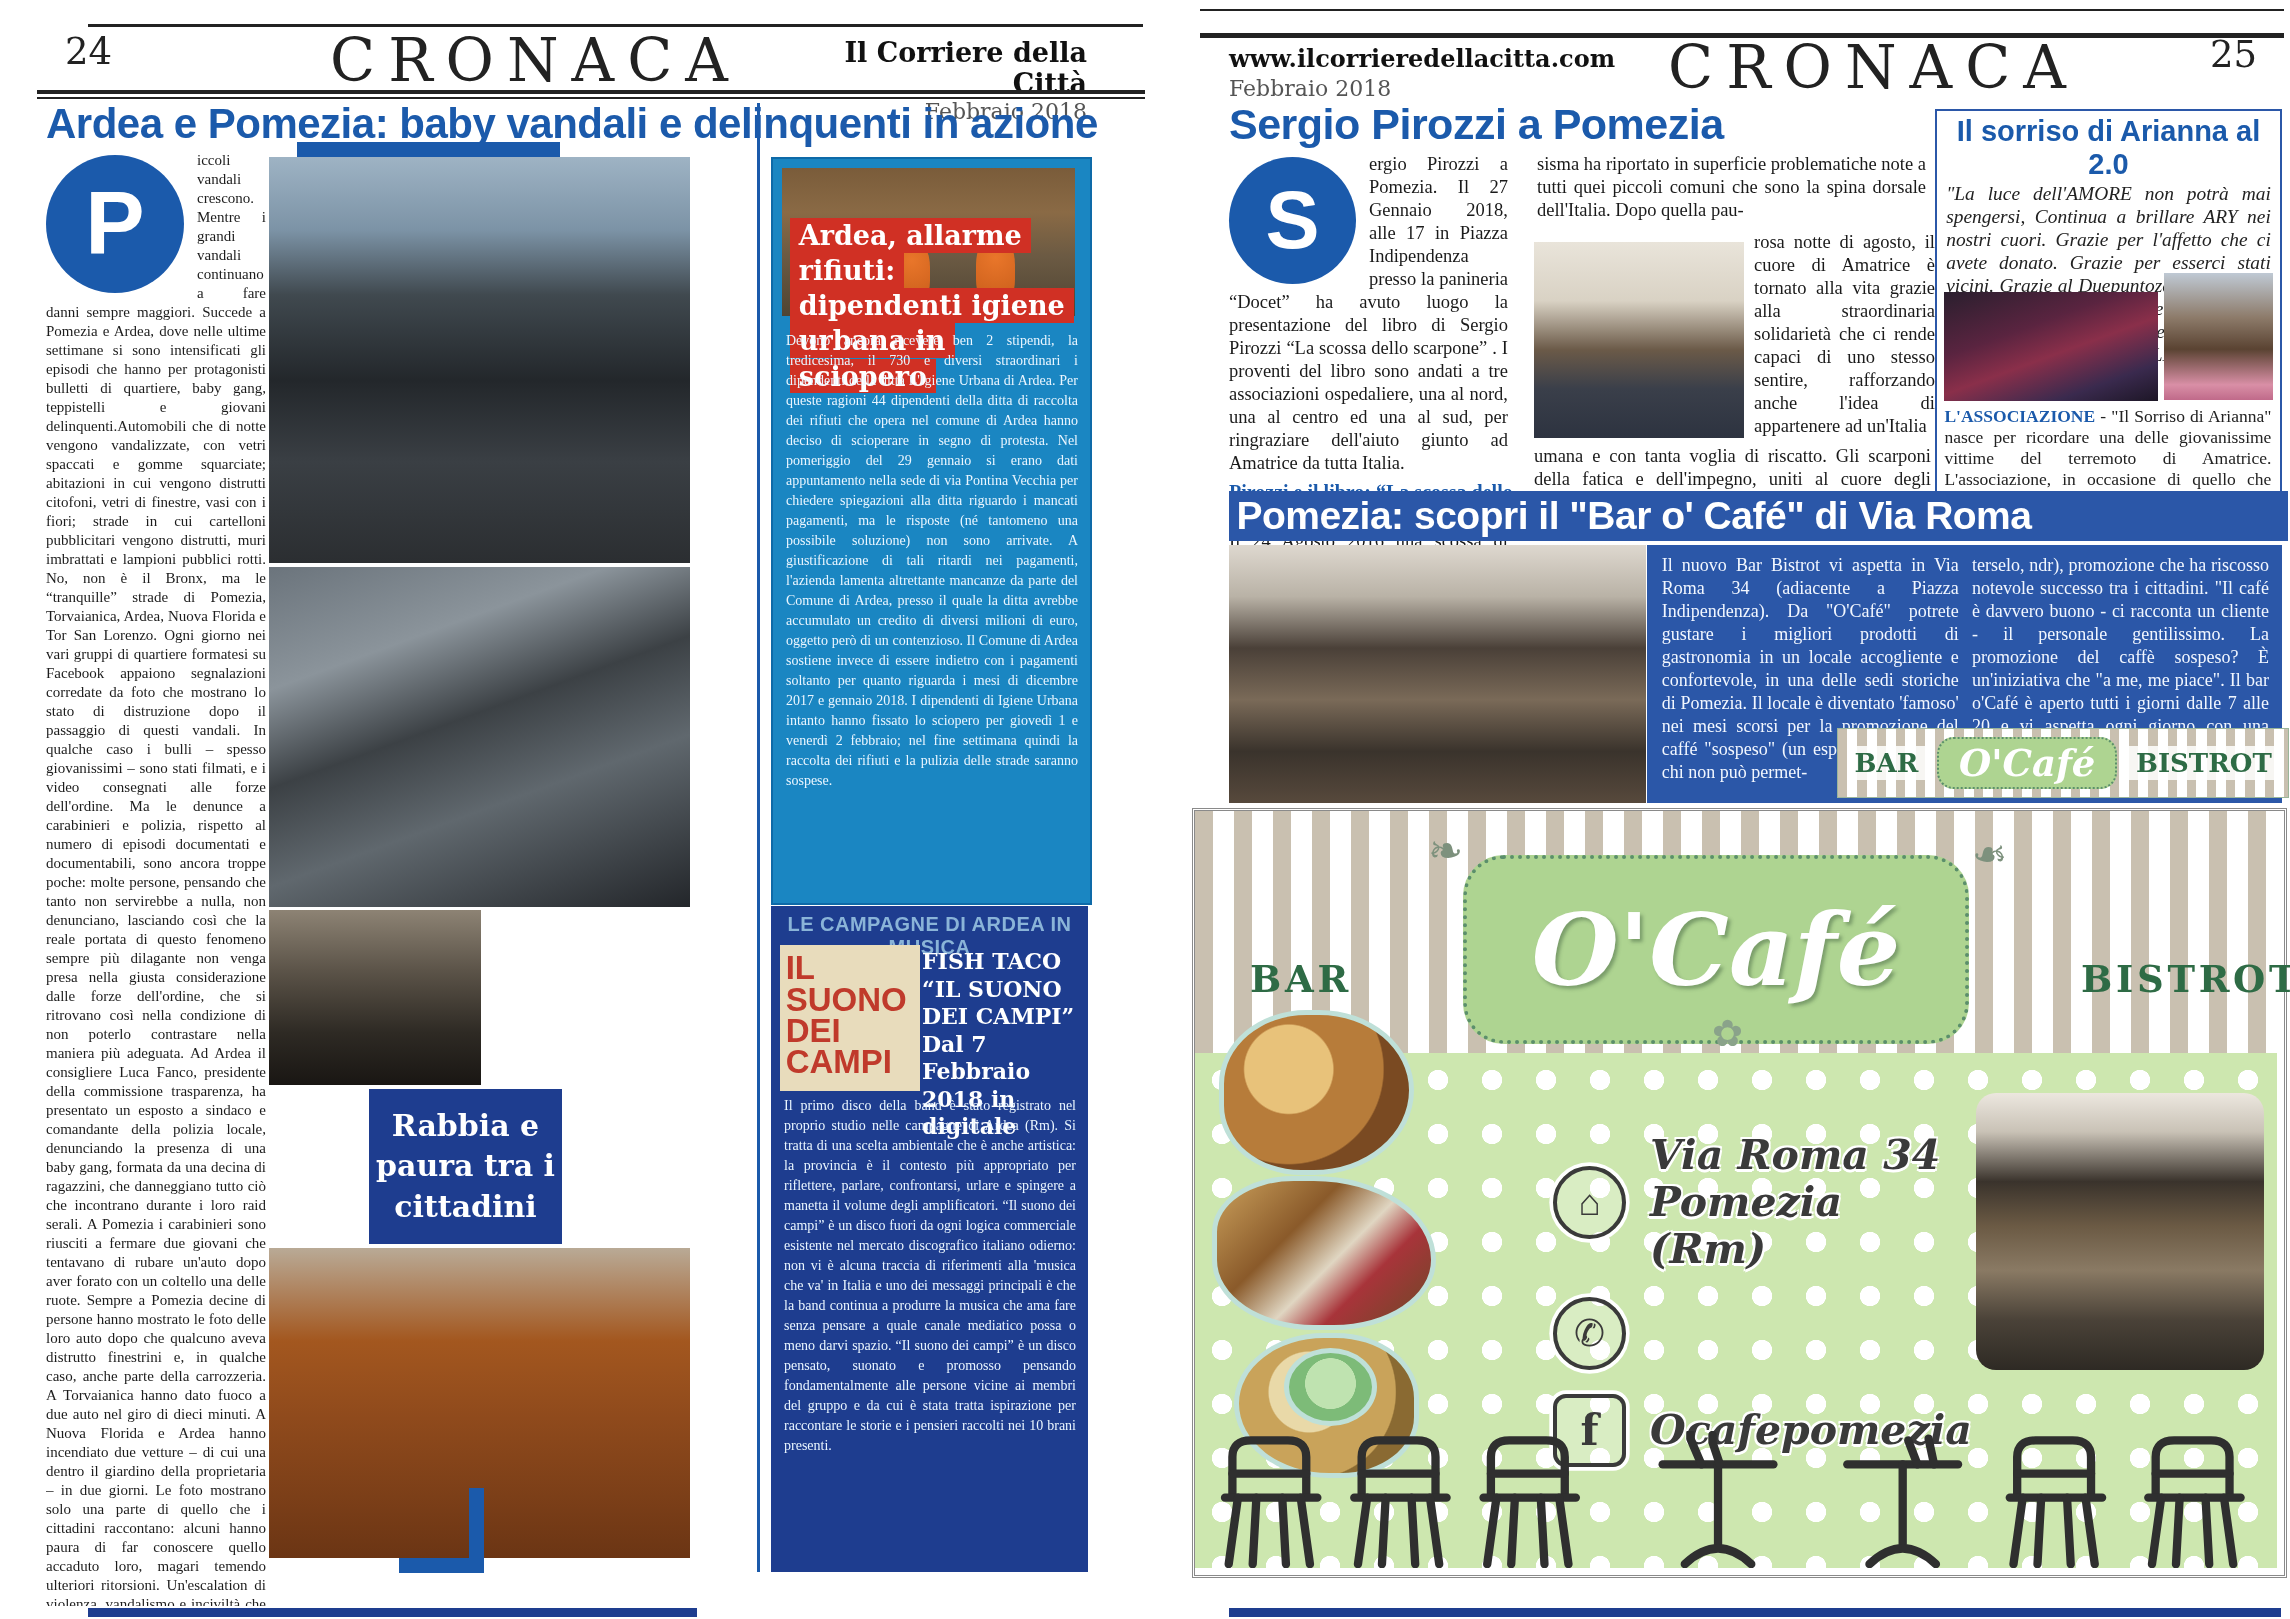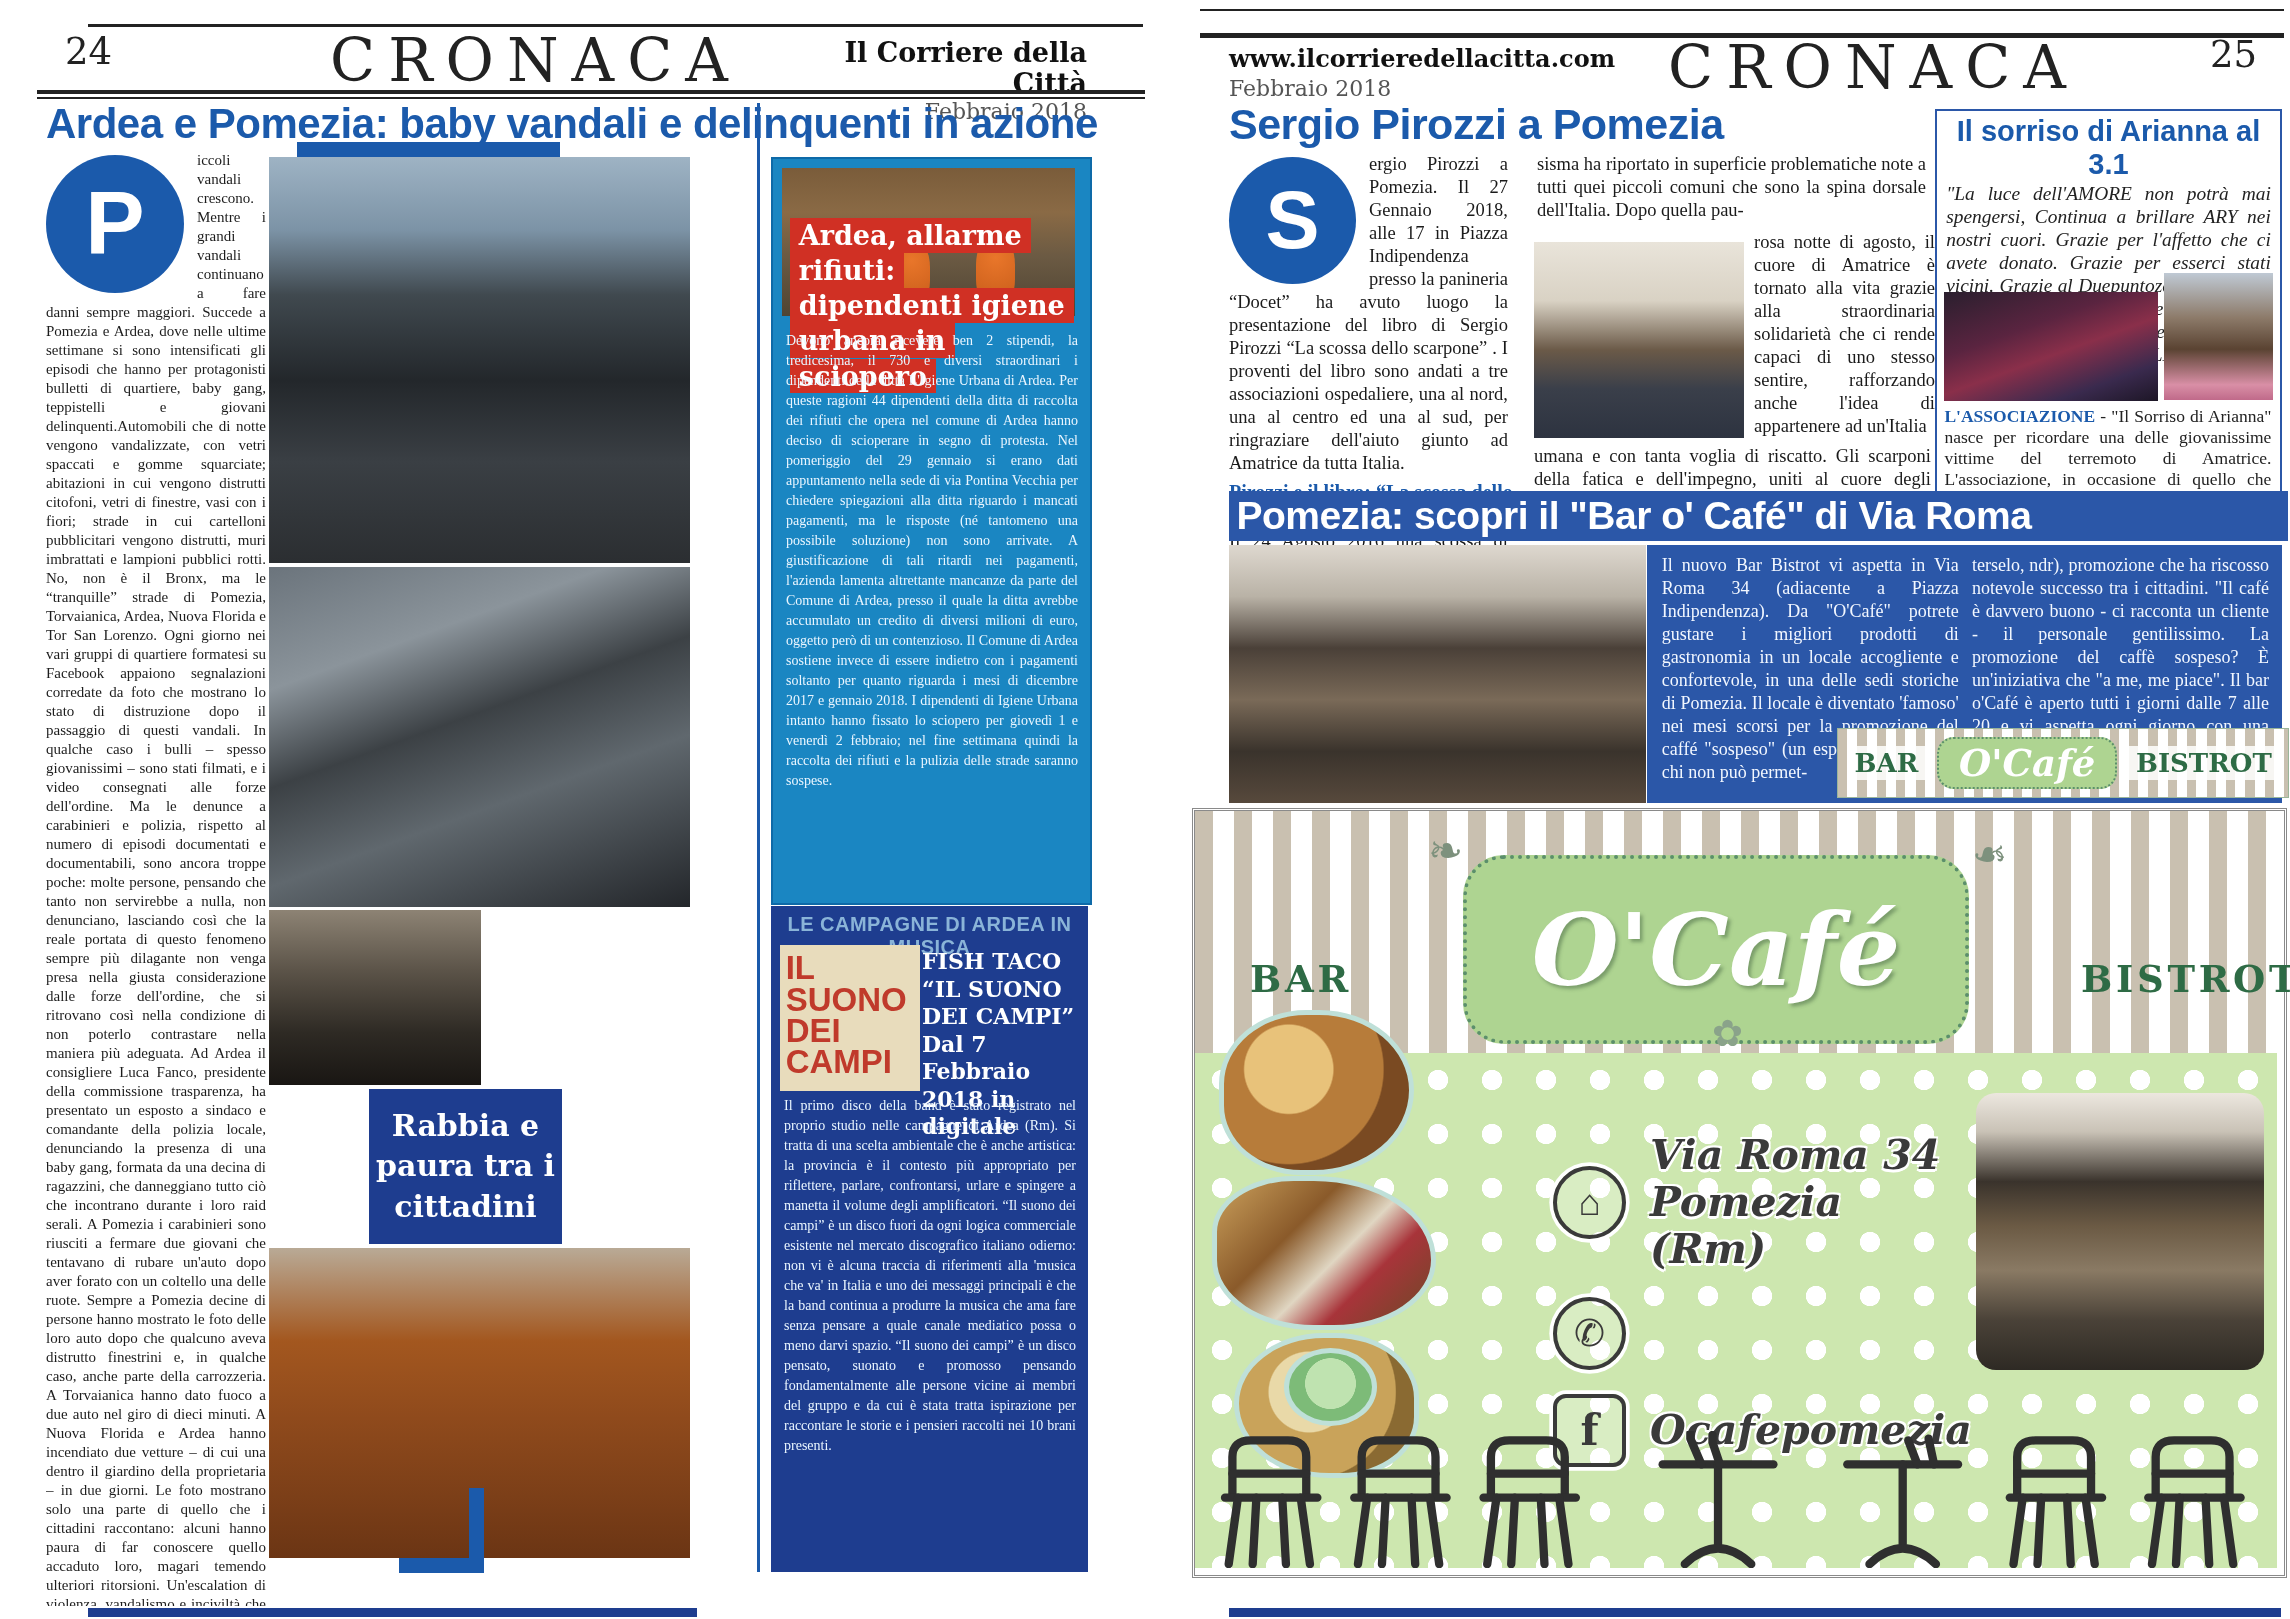--- a/index.html
+++ b/index.html
@@ -157,21 +157,21 @@
     <div class="subhead" style="margin-top:5.5px;width:332px;">Pirozzi e il libro: “La scossa dello scarpone”</div>
     <div class="pz-col" style="margin-top:3.7px;">Il 24 Agosto 2016 una scossa di morte ha distrutto interi paesi, tra cui Amatrice. Ma il</div>
   </div>
   <div class="abs pz-col" style="left:1537px;top:153px;width:389px;">sisma ha riportato in superficie problematiche note a tutti quei piccoli comuni che sono la spina dorsale dell'Italia. Dopo quella pau-</div>
   <div class="abs photo" style="left:1534px;top:242px;width:210px;height:196px;background:
        linear-gradient(180deg,#e9e4da 0%,#d9d2c4 30%,#6b5a48 55%,#3a3f4a 75%,#2d3340 100%);"></div>
   <div class="abs pz-col" style="left:1754px;top:231px;width:181px;">rosa notte di agosto, il cuore di Amatrice è tornato alla vita grazie alla straordinaria solidarietà che ci rende capaci di uno stesso sentire, rafforzando anche l'idea di appartenere ad un'Italia</div>
   <div class="abs pz-col" style="left:1534px;top:445px;width:397px;">umana e con tanta voglia di riscatto. Gli scarponi della fatica e dell'impegno, uniti al cuore degli italiani, sono le chiavi di volta per una rinascita di tutto lo Stivale.</div>
 
   <div class="abs arianna-box" style="left:1935px;top:109px;width:343px;height:395px;">
-    <div class="arianna-title" style="margin-top:3.7px;">Il sorriso di Arianna al 3.1</div>
+    <div class="arianna-title" style="margin-top:3.7px;">Il sorriso di Arianna al 2.0</div>
     <div class="arianna-quote" style="margin:1.8px 9.2px 0 9.2px;">"La luce dell'AMORE non potrà mai spengersi, Continua a brillare ARY nei nostri cuori. Grazie per l'affetto che ci avete donato. Grazie per esserci stati vicini. Grazie al Duepuntozero. Grazie al Sindaco di Amatrice Sergio Pirozzi. Grazie a 25cl. Grazie a Scuola Etnikadanza". Auguri STELLINA</div>
     <div class="abs photo" style="left:7.4px;top:181px;width:214px;height:109px;background:
          linear-gradient(160deg,#2a1f2e 0%,#5a2440 35%,#8a2f4a 55%,#3a2a4e 80%,#1d1626 100%);"></div>
     <div class="abs photo" style="left:227px;top:162px;width:109px;height:127px;background:
          linear-gradient(180deg,#bfc9d4 0%,#8d7b6a 35%,#5a4332 60%,#d98fa6 88%,#c06a8a 100%);"></div>
     <div class="abs caption" style="left:7.4px;top:295px;width:327px;height:92px;overflow:hidden;">
       <b>L'ASSOCIAZIONE</b><span> - "Il Sorriso di Arianna" nasce per ricordare una delle giovanissime vittime del terremoto di Amatrice. L'associazione, in occasione di quello che sarebbe stato il 17esimo compleanno di Arianna, ha ricordato le tante iniziative sociali promosse nell'ultimo anno.</span>
     </div>
   </div>
 

